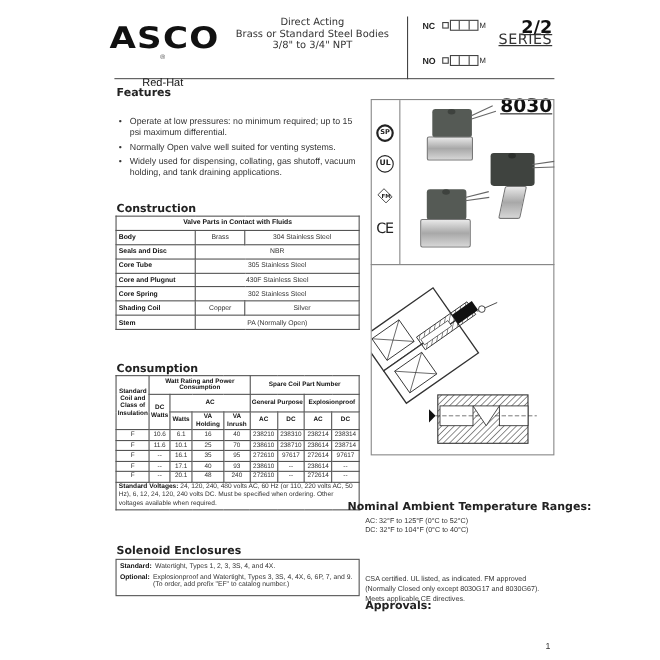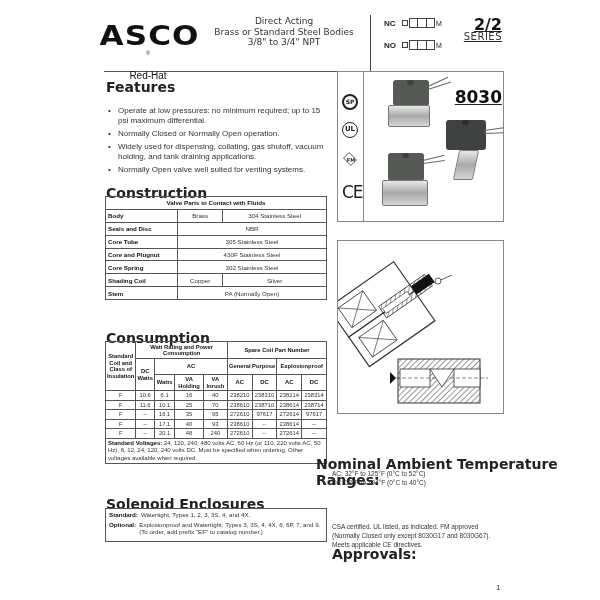--- a/index.html
+++ b/index.html
@@ -11,50 +11,50 @@
   .logo { position: absolute; left: 2px; top: 10px; width: 84px; text-align: center; }
   .logo-main { font-family: "DejaVu Sans", sans-serif; font-weight: bold; font-size: 27px; letter-spacing: 1px; color: #111; line-height: 28px; transform: scaleX(1.15); display: inline-block; }
   .logo-reg { font-size: 6px; vertical-align: top; color: #444; }
   .logo-sub { font-family: "Liberation Sans Narrow", "Liberation Sans", sans-serif; font-weight: normal; font-size: 10px; color: #111; margin-top: 2px; }
   .titles { position: absolute; left: 96px; top: 4px; width: 168px; text-align: center; }
   .t-sub { font-family: "DejaVu Sans", sans-serif; font-size: 9px; color: #333; line-height: 11px; }
   .t-main { font-family: "DejaVu Sans", sans-serif; font-size: 14px; color: #111; line-height: 16px; }
   .t-line { font-family: "DejaVu Sans", sans-serif; font-size: 9px; color: #333; line-height: 10px; }
   .vsep { position: absolute; left: 266px; top: 3px; width: 1px; height: 57px; background: #444; }
   .sym { position: absolute; left: 280px; display: flex; align-items: center; font-family: Liberation Sans, sans-serif; font-size: 8px; font-weight: bold; color: #222; }
-  .sym.nc { top: 6px; } .sym.no { top: 28px; }
+  .sym.nc { top: 6px; } .sym.no { top: 38px; }
   .sym-label { width: 16px; }
   .sym-box { display: inline-flex; align-items: center; margin-left: 2px; }
   .sym-sq { width: 6px; height: 6px; border: 1px solid #444; margin-right: 1px; }
   .sym-valve { width: 26px; height: 10px; border: 1px solid #444; display: flex; }
   .sym-valve span { flex: 1; border-right: 1px solid #444; }
   .sym-valve span:last-child { border-right: none; }
   .sym-m { font-size: 7px; margin-left: 1px; font-weight: normal; }
   .series { position: absolute; right: 2px; top: 4px; text-align: right; font-family: "DejaVu Sans", sans-serif; text-decoration: underline; }
   .s-ratio { font-size: 16px; font-weight: bold; line-height: 17px; color: #111; }
-  .s-label { font-size: 10px; color: #333; line-height: 8px; letter-spacing: 0.5px; }
+  .s-label { font-size: 13px; color: #333; line-height: 8px; letter-spacing: 0.5px; }
   .s-num { font-size: 17px; font-weight: bold; line-height: 18px; color: #111; margin-top: 47px; }
 
   
-  .h2 { position: absolute; font-family: "DejaVu Sans", sans-serif; font-size: 14px; font-weight: bold; color: #222; }
+  .h2 { position: absolute; font-family: "DejaVu Sans", sans-serif; font-size: 10px; font-weight: bold; color: #222; }
 
   
   .features { position: absolute; left: 108px; top: 106px; width: 222px; font-size: 8px; color: #333; line-height: 10px; }
   .features li { list-style: none; position: relative; padding-left: 10px; margin-bottom: 3px; }
   .features li::before { content: "•"; position: absolute; left: 0; top: 0; }
 
   
-  .photo-box { position: absolute; left: 337px; top: 71px; width: 167px; height: 151px; border: 1px solid #888; }
+  .photo-box { position: absolute; left: 337px; top: 90px; width: 167px; height: 151px; border: 1px solid #888; }
   .cert-col { position: absolute; left: 0; top: 0; width: 26px; height: 100%; border-right: 1px solid #888; }
   .cert { position: absolute; left: 4px; font-family: "DejaVu Sans", sans-serif; font-weight: bold; color: #222; text-align: center; }
   .cert.csa { top: 22px; width: 16px; height: 16px; border: 2px solid #222; border-radius: 50%; font-size: 6px; line-height: 12px; }
   .cert.ul { top: 50px; width: 16px; height: 16px; border: 1.5px solid #222; border-radius: 50%; font-size: 7px; line-height: 13px; }
   .cert.fm { top: 83px; width: 18px; height: 10px; font-size: 5px; line-height: 10px; }
   .cert.fm-shape { top: 80px; left: 5px; width: 14px; height: 14px; border: 1px solid #222; transform: rotate(45deg) scale(0.8, 0.6); }
-  .cert.ce { top: 110px; font-size: 17px; font-weight: normal; letter-spacing: -1px; }
+  .cert.ce { top: 110px; font-size: 13px; font-weight: normal; letter-spacing: -1px; }
   .valve-img { position: absolute; }
   .coil { position: absolute; background: #555a55; border-radius: 3px; }
   .coil-cap { position: absolute; width: 7px; height: 5px; background: #3e423e; border-radius: 50%; }
   .body-metal { position: absolute; background: linear-gradient(180deg, #e8e8e8, #a8a8a8 50%, #d6d6d6); border: 1px solid #777; border-radius: 2px; }
   .wire { position: absolute; height: 1px; background: #666; transform-origin: left center; }
 
   .diagram-box { position: absolute; left: 337px; top: 240px; width: 167px; height: 174px; border: 1px solid #888; }
 
   
   table { border-collapse: collapse; position: absolute; font-family: "Liberation Sans", sans-serif; }
@@ -119,23 +119,22 @@
   <div class="series">
     <div class="s-ratio">2/2</div>
     <div class="s-label">SERIES</div>
     <div class="s-num">8030</div>
   </div>
 </div>
 
 <div class="h2" style="left:106px; top:79px;">Features</div>
 <ul class="features">
   <li>Operate at low pressures: no minimum required; up to 15 psi maximum differential.</li>
-  <li>Normally Closed or Normally Open operation.</li>
+  <li>Normally Open valve well suited for venting systems.</li>
   <li>Widely used for dispensing, collating, gas shutoff, vacuum holding, and tank draining applications.</li>
-  <li>Normally Open valve well suited for venting systems.</li>
 </ul>
 
 <div class="photo-box">
   <div class="cert-col">
     <div class="cert csa">SP</div>
     <div class="cert ul">UL</div>
     <div class="cert fm-shape"></div>
     <div class="cert fm">FM</div>
     <div class="cert ce">CE</div>
   </div>

